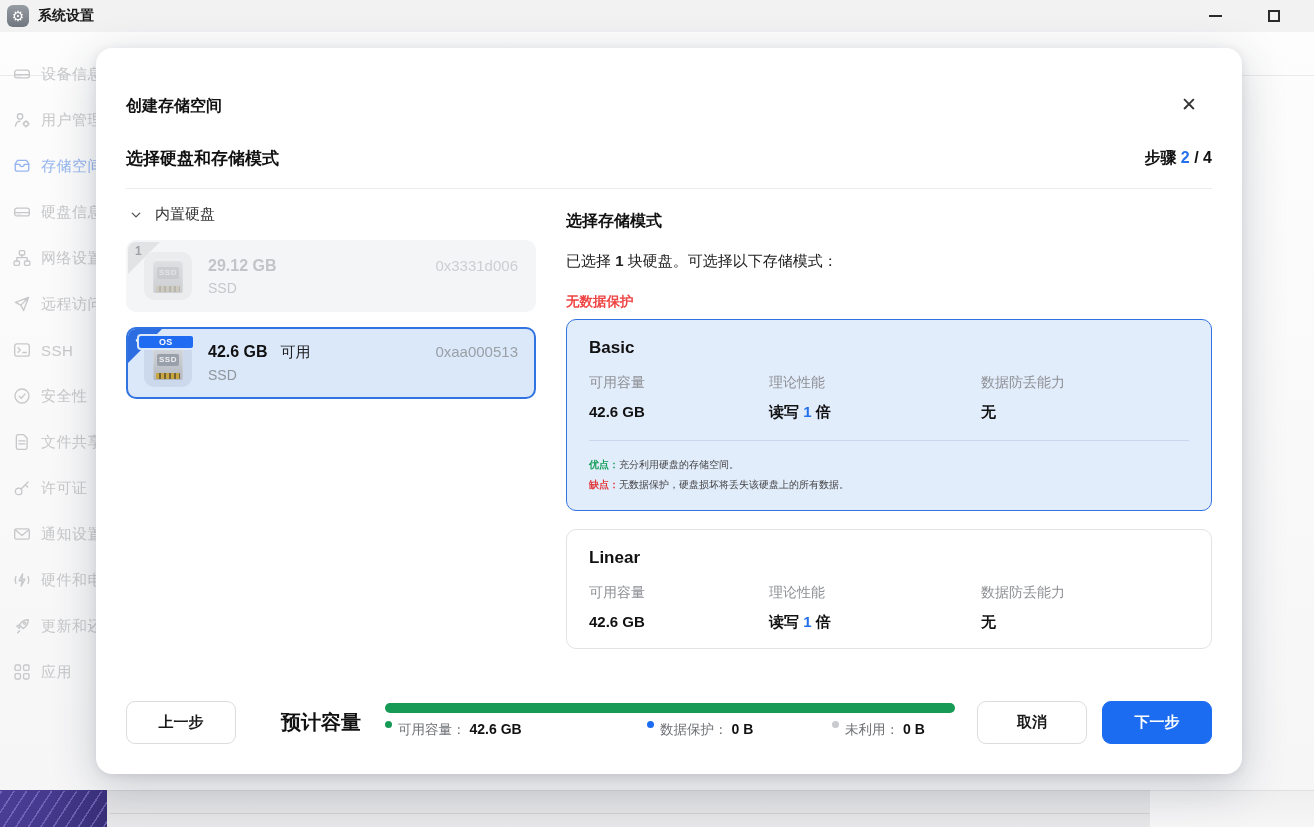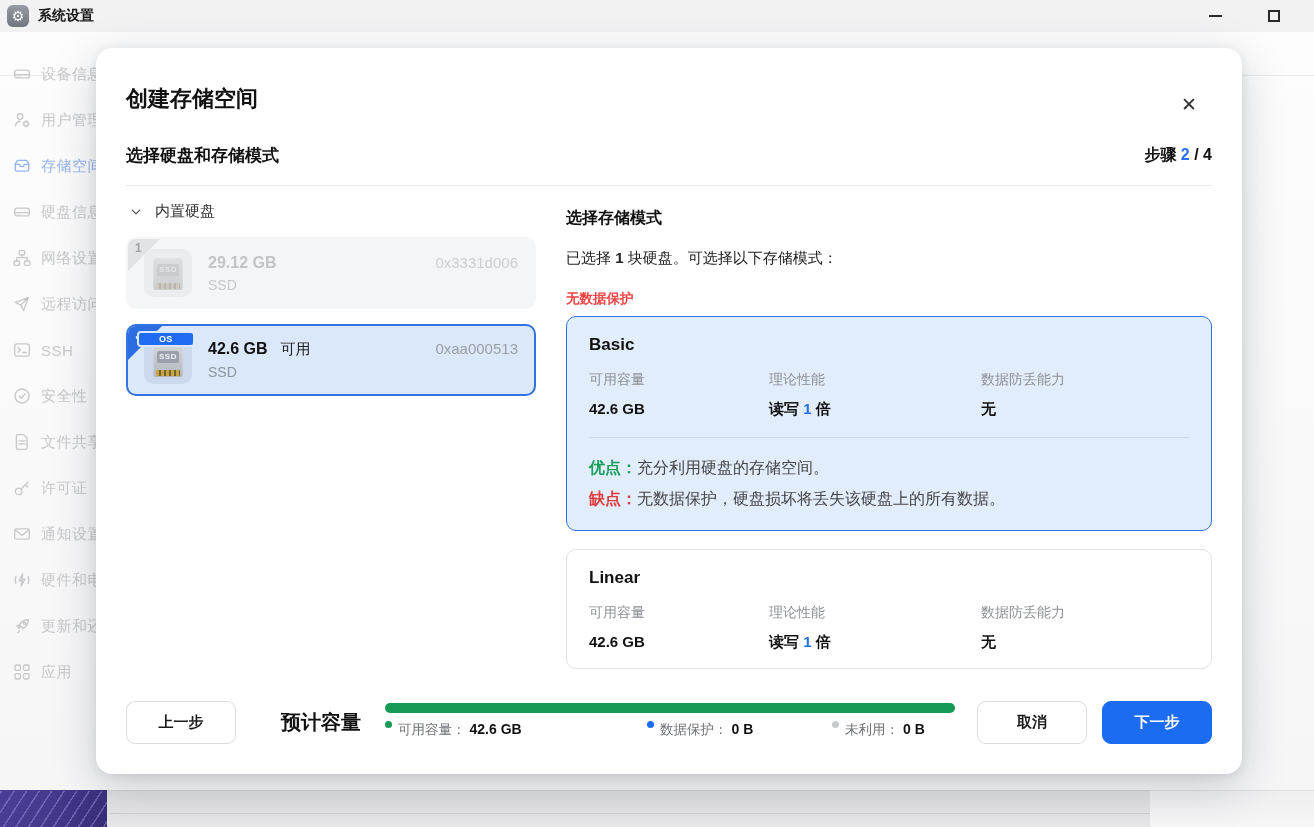--- a/index.html
+++ b/index.html
@@ -31,21 +31,21 @@
     background:linear-gradient(115deg,#4a3d96 0%,#453a8e 40%,#372e77 100%); overflow:hidden; }
   .wallpaper::after { content:""; position:absolute; left:-10px; bottom:-24px; width:160px; height:60px;
     background:repeating-linear-gradient(123deg, rgba(255,255,255,0) 0 9px, rgba(164,150,230,.45) 9px 10.5px); }
   .strip-mid { position:absolute; left:107px; bottom:0; width:1043px; height:37px; background:linear-gradient(180deg,#dfdfe1,#e7e7e9); border-top:1px solid #d2d2d4; }
   .strip-mid::after { content:""; position:absolute; left:3px; right:0; top:22px; height:1px; background:#cfcfd1; }
   .strip-right { position:absolute; left:1150px; bottom:0; width:164px; height:37px; background:linear-gradient(180deg,#efeff0,#f6f6f7); border-top:1px solid #e0e0e2; }
 
   
   .modal { position:absolute; left:96px; top:48px; width:1146px; height:726px; background:#fff; border-radius:16px;
     box-shadow:0 12px 45px rgba(40,50,70,.22), 0 2px 10px rgba(40,50,70,.10); z-index:5; padding:0 30px; }
-  .modal-title { font-size:22px; font-weight:bold; color:#111; padding-top:36px; }
+  .modal-title { font-size:16px; font-weight:bold; color:#111; padding-top:48px; }
   .modal-close { position:absolute; top:44px; right:40px; width:26px; height:26px; font-size:19px; color:#333; text-align:center; line-height:26px; cursor:pointer; }
   .step-row { display:flex; align-items:center; justify-content:space-between; margin-top:30px; }
   .step-title { font-size:17px; font-weight:bold; color:#111; }
   .step-indicator { font-size:16px; font-weight:bold; color:#111; }
   .step-current { color:#2571eb; }
   .header-divider { height:1px; background:#ececec; margin-top:18px; }
 
   .content { display:flex; gap:30px; margin-top:16px; }
   .col-left { width:410px; flex:0 0 410px; }
   .col-right { flex:1; }
@@ -91,21 +91,21 @@
   .mode-card.selected { background:#e2edfc; border:1.5px solid #3273e2; }
   .mode-card.plain { background:#fff; border:1px solid #e3e3e5; }
   .mode-name { font-size:17px; font-weight:bold; color:#111; margin-bottom:16px; }
   .stats-row { display:flex; }
   .stat { }
   .stat-1 { width:180px; } .stat-2 { width:212px; } .stat-3 { flex:1; }
   .stat-label { font-size:14px; color:#8e9094; margin-bottom:11px; }
   .stat-value { font-size:15px; font-weight:bold; color:#111; }
   .stat-num { color:#2571eb; }
   .mode-divider { height:1px; background:#c8d7ee; margin:18px 0 14px; }
-  .procon { font-size:16px; color:#444; line-height:1.95; }
+  .procon { font-size:10px; color:#444; line-height:1.95; }
   .pro-label { color:#17a05a; font-weight:bold; }
   .con-label { color:#e23b3b; font-weight:bold; }
 
   
   .modal-footer { position:absolute; left:30px; right:30px; bottom:30px; height:44px; display:flex; align-items:center; }
   .btn { height:43px; border-radius:9px; font-size:15px; font-weight:bold; display:flex; align-items:center; justify-content:center; cursor:pointer; }
   .btn-outline { width:110px; background:#fff; border:1px solid #dcdcde; color:#1a1a1a; }
   .btn-primary { width:110px; background:#1c6cf2; border:1px solid #1c6cf2; color:#fff; }
   .capacity-label { margin-left:45px; font-size:20px; font-weight:bold; color:#111; white-space:nowrap; }
   .bar-group { margin-left:24px; width:570px; align-self:flex-start; margin-top:3px; }

